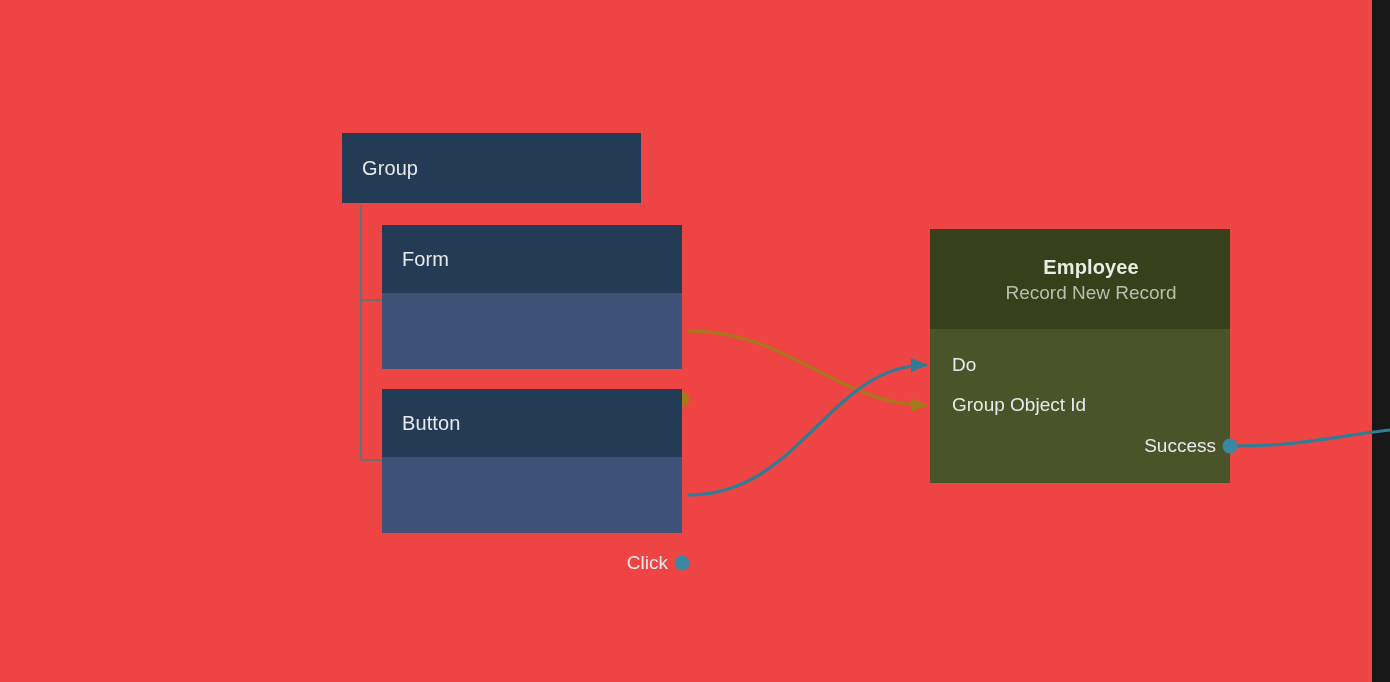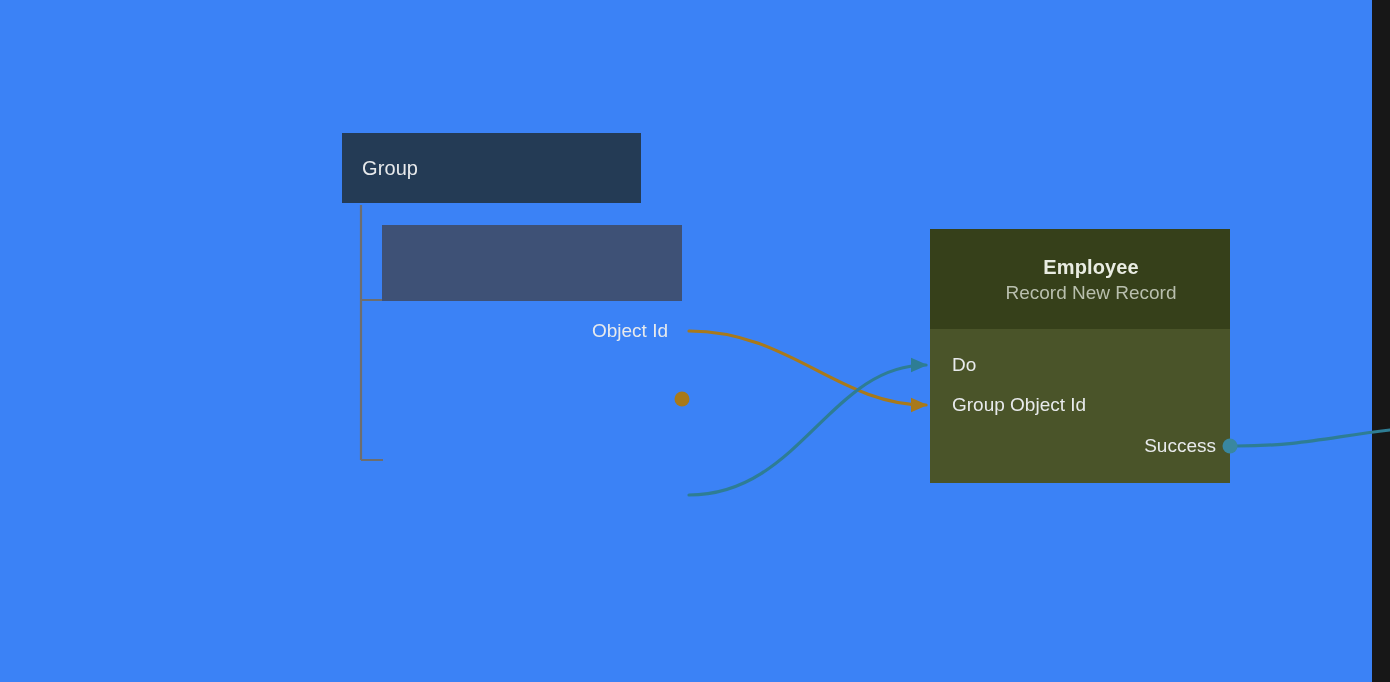--- a/index.html
+++ b/index.html
@@ -13,21 +13,21 @@
     height: 682px;
     overflow: hidden;
     font-family: "Liberation Sans", sans-serif;
     -webkit-font-smoothing: antialiased;
   }
 
   #canvas {
     position: relative;
     width: 1372px;
     height: 682px;
-    background: #3b82f6;
+    background: #ef4444;
   }
 
   
   #edges {
     position: absolute;
     left: 0;
     top: 0;
     width: 1390px;
     height: 682px;
     pointer-events: none;
@@ -137,28 +137,42 @@
     <path id="tree-path" fill="none" stroke="#6e6e6e" stroke-width="2.2" d="M 21 10 L 21 265 M 21 105 L 43 105 M 21 265 L 43 265"></path>
   </svg>
 
   <div class="node n-blue" id="node-group" style="left: 342px; top: 133px; width: 299px; height: 70px;">
     <div class="node-header" style="height: 70px; padding: 0px 0px 0px 20px;">
       <div class="node-title">Group</div>
     </div>
   </div>
 
   <div class="node n-blue" id="node-form" style="left: 382px; top: 225px; width: 300px; height: 144px;">
+    <div class="node-header" style="padding: 0px 0px 0px 20px; height: 68px;">
+      <div class="node-title">Form</div>
+    </div>
     <div class="node-body" style="height: 76px;">
       <div class="port-row out" id="form-out-0" style="top: 93px;">
         <span>Object Id</span>
       </div>
     </div>
     <div class="port-dot" id="form-dot-0" style="background: rgb(168, 121, 26); top: 174px; left: 300px;"></div>
   </div>
 
+  <div class="node n-blue" id="node-button" style="left: 382px; top: 389px; width: 300px; height: 144px;">
+    <div class="node-header" style="padding: 0px 0px 0px 20px; height: 68px;">
+      <div class="node-title">Button</div>
+    </div>
+    <div class="node-body" style="height: 76px;">
+      <div class="port-row out" id="button-out-0" style="top: 93px;">
+        <span>Click</span>
+      </div>
+    </div>
+    <div class="port-dot" id="button-dot-0" style="background: rgb(57, 135, 160); top: 174px; left: 300px;"></div>
+  </div>
 
   <div class="node n-green" id="node-employee" style="left: 930px; top: 229px; width: 300px; height: 254px; text-align: center;">
     <div class="node-header" style="padding: 0px 0px 0px 22px; height: 100px;">
       <div class="node-title bold">Employee</div>
       <div class="node-subtitle">Record New Record</div>
     </div>
     <div class="node-body" style="height: 154px;">
       <div class="port-row in" id="emp-in-0" style="top: 23px;">
         <span>Do</span>
       </div>

